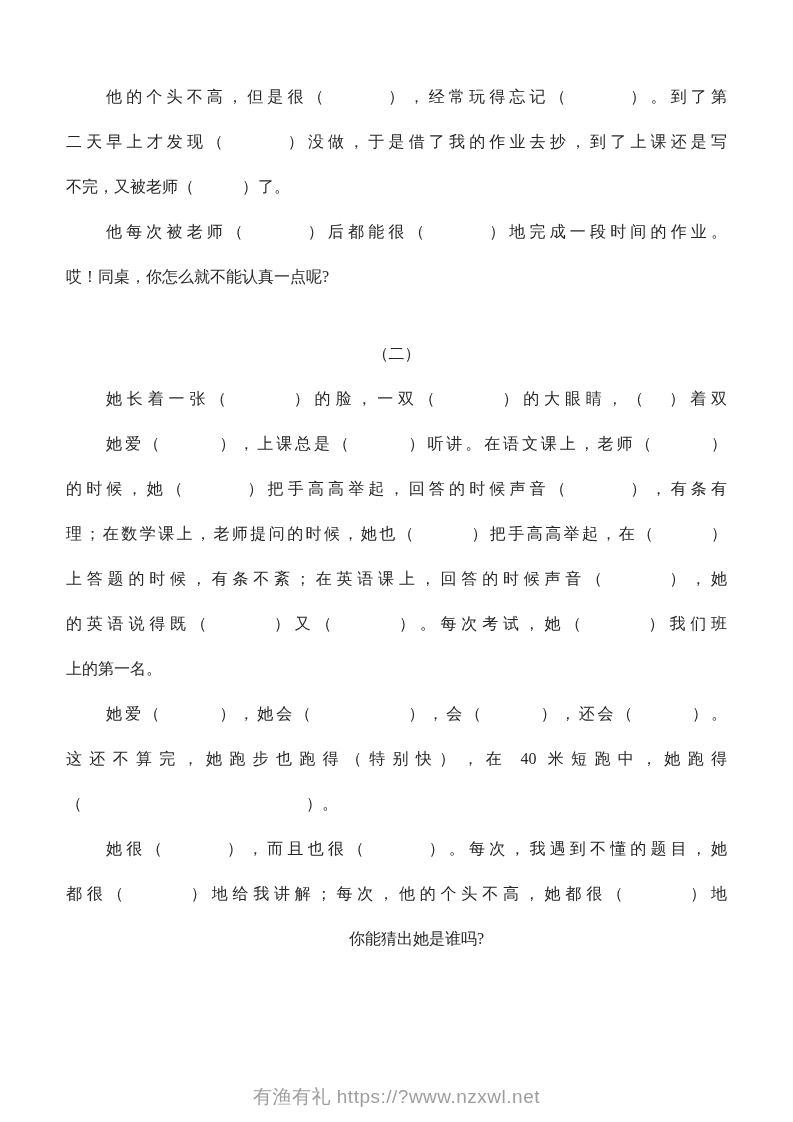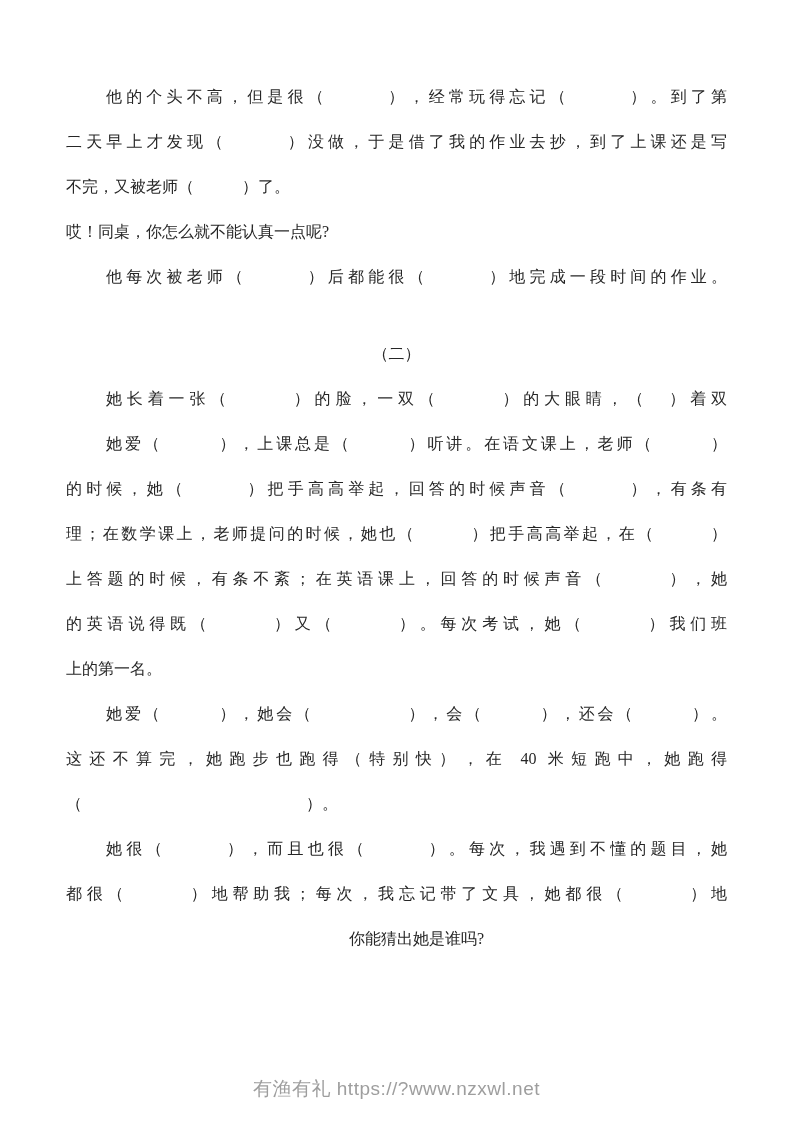--- a/index.html
+++ b/index.html
@@ -11,46 +11,46 @@
   .content{padding:74px 66px 0 66px;}
   .line{
     height:45px;line-height:45px;font-size:16px;
     white-space:nowrap;overflow:hidden;
   }
   .justify{text-align:justify;text-align-last:justify;text-justify:inter-character;}
   .indent{text-indent:40px;text-align:center;}
   .center{text-align:center;text-align-last:center;}
   .gap-top{margin-top:32px;}
   .footer{
-    position:absolute;left:0;right:0;bottom:20px;text-align:center;
+    position:absolute;left:0;right:0;bottom:12px;text-align:center;
     font-family:"Liberation Sans","DejaVu Sans",sans-serif;
     font-size:19px;color:#9e9e9e;letter-spacing:0.5px;
   }
 </style>
 </head>
 <body>
 
 <div class="page">
   <div class="content">
       <div class="line indent justify">他的个头不高，但是很（　　　），经常玩得忘记（　　　）。到了第</div>
       <div class="line justify">二天早上才发现（　　　）没做，于是借了我的作业去抄，到了上课还是写</div>
       <div class="line plain">不完，又被老师（　　　）了。</div>
+      <div class="line indent justify">他每次被老师（　　　）后都能很（　　　）地完成一段时间的作业。</div>
       <div class="line plain">哎！同桌，你怎么就不能认真一点呢?</div>
-      <div class="line indent justify">他每次被老师（　　　）后都能很（　　　）地完成一段时间的作业。</div>
       <div class="line center gap-top heading">（二）</div>
       <div class="line indent justify">她长着一张（　　　）的脸，一双（　　　）的大眼睛，（　）着双</div>
       <div class="line indent justify">她爱（　　　），上课总是（　　　）听讲。在语文课上，老师（　　　）</div>
       <div class="line justify">的时候，她（　　　）把手高高举起，回答的时候声音（　　　），有条有</div>
       <div class="line justify">理；在数学课上，老师提问的时候，她也（　　　）把手高高举起，在（　　　）</div>
       <div class="line justify">上答题的时候，有条不紊；在英语课上，回答的时候声音（　　　），她</div>
       <div class="line justify">的英语说得既（　　　）又（　　　）。每次考试，她（　　　）我们班</div>
       <div class="line plain">上的第一名。</div>
       <div class="line indent justify">她爱（　　　），她会（　　　　　），会（　　　），还会（　　　）。</div>
       <div class="line justify">这还不算完，她跑步也跑得（特别快），在 40 米短跑中，她跑得</div>
       <div class="line plain">（　　　　　　　　　　　　　　）。</div>
       <div class="line indent justify">她很（　　　），而且也很（　　　）。每次，我遇到不懂的题目，她</div>
-      <div class="line justify">都很（　　　）地帮助我；每次，我忘记带了文具，她都很（　　　）地</div>
+      <div class="line justify">都很（　　　）地给我讲解；每次，他的个头不高，她都很（　　　）地</div>
       <div class="line indent plain">你能猜出她是谁吗?</div>
     </div>
   <div class="footer">
     <span>有渔有礼 https://?www.nzxwl.net</span>
   </div>
 </div>
 
 </body></html>

